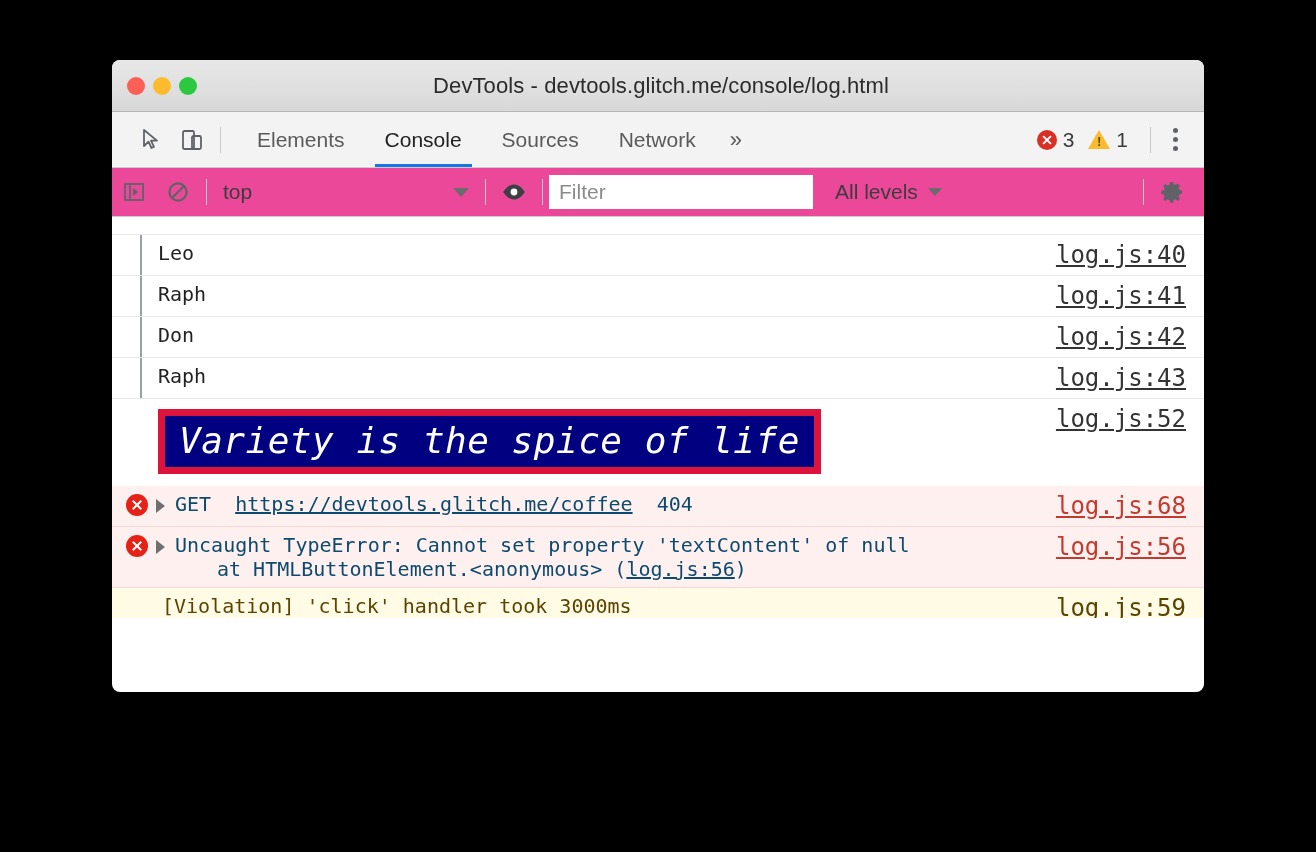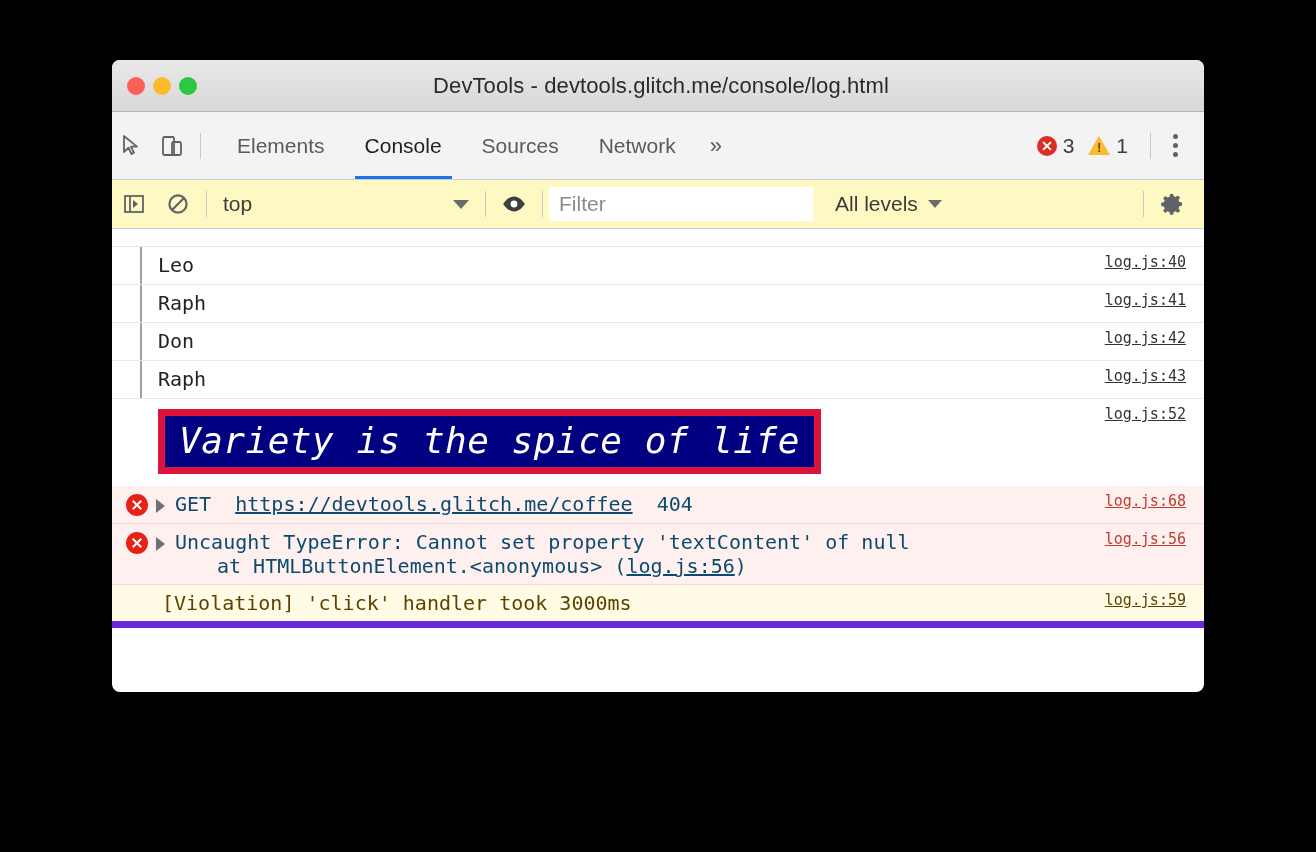--- a/index.html
+++ b/index.html
@@ -36,25 +36,26 @@
   .light.yellow { background: #fcbb2d; }
   .light.green  { background: #2bc840; }
   .title-text {
     position: absolute; left: 6px; right: 0; text-align: center;
     font-size: 22px; color: #2b2b2b; letter-spacing: 0.1px;
     pointer-events: none;
   }
 
   
   .tabbar {
-    height: 68px;
+    height: 56px;
     background: #f3f3f3;
     border-bottom: 1px solid #cdcdcd;
     display: flex; align-items: center;
     position: relative;
+    padding-left: 20px;
   }
   .tb-icon-btn {
     width: 40px; height: 40px;
     display: flex; align-items: center; justify-content: center;
   }
   .tb-sep {
     width: 1px; height: 26px; background: #c8c8c8; margin: 0 8px;
   }
   .tabs { display: flex; align-items: center; height: 100%; margin-left: 8px; }
   .tab {
@@ -98,21 +99,21 @@
   .warn-badge span {
     position: absolute; left: -2px; top: 5px;
     font-size: 12px; color: #5a4100; font-weight: bold;
   }
   .kebab { display: flex; flex-direction: column; gap: 4px; padding: 0 16px 0 14px; }
   .kebab i { width: 5px; height: 5px; border-radius: 50%; background: #5f6368; display: block; }
 
   
   .ctoolbar {
     height: 49px;
-    background: #fef9c3;
+    background: #ec4899;
     border-bottom: 1px solid #cdcdcd;
     display: flex; align-items: center;
     position: relative;
   }
   .ct-btn { width: 44px; height: 44px; display: flex; align-items: center; justify-content: center; }
   .ct-sep { width: 1px; height: 26px; background: #c8c8c8; margin: 0 6px; }
   .ctx-select {
     display: flex; align-items: center; justify-content: space-between;
     width: 266px; height: 34px; padding: 0 10px 0 10px;
     font-size: 21px; color: #3c3c3c;
@@ -153,21 +154,21 @@
     display: flex; align-items: flex-start;
     border-bottom: 1px solid #e8e8e8;
     min-height: 38px;
     font-family: "DejaVu Sans Mono", monospace;
     font-size: 20px;
     color: #222;
   }
   .row .msg { flex: 1; padding: 6px 0 6px 0; }
   .row .src {
     font-family: "DejaVu Sans Mono", monospace;
-    font-size: 15px;
+    font-size: 24px;
     color: #333;
     text-decoration: underline;
     padding: 6px 18px 6px 0;
     white-space: nowrap;
   }
   .group-line {
     position: absolute;
     left: 28px; top: 0; bottom: 0;
     width: 2px; background: #9aa0a6;
   }

